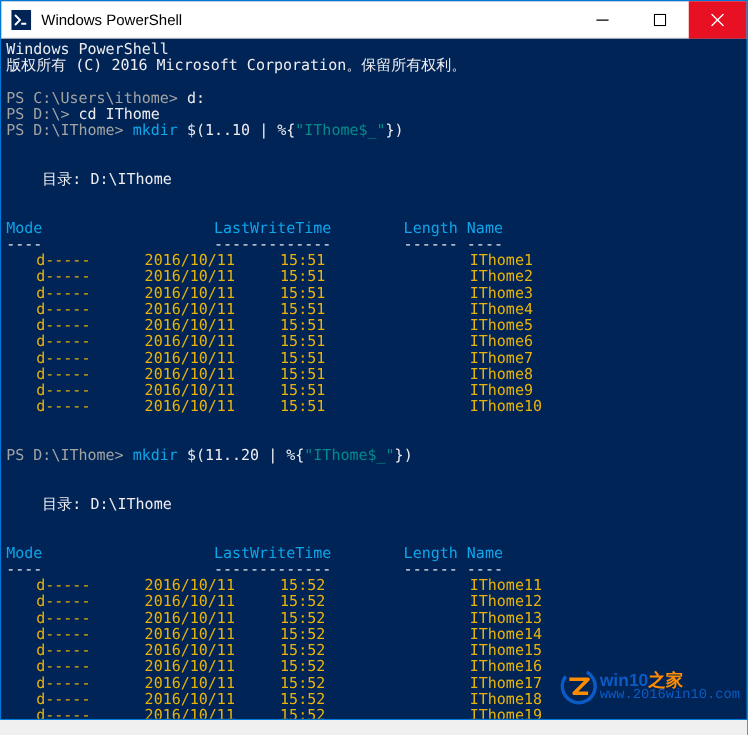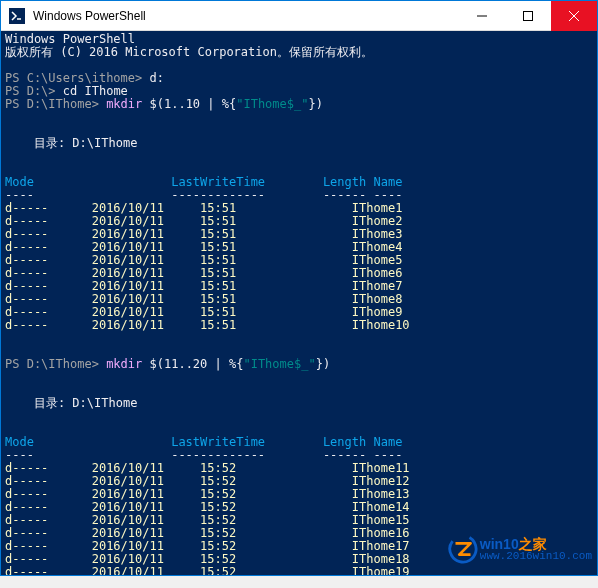--- a/index.html
+++ b/index.html
@@ -61,24 +61,24 @@
   font-family: "NSimSun", "SimSun", "Consolas", monospace;
   font-size: 12px;
   line-height: 13px;
   padding: 2px 4px;
   overflow: hidden;
   white-space: pre;
 }
 .line { white-space: pre; }
 .prompt-path { color: #a3a3a3; }
 .cmd { color: #eeedf0; }
-.cmd-yellow { color: #f0abfc; }
+.cmd-yellow { color: #0ea5e9; }
 .cmd-string { color: #008b8b; }
 .header-row { color: #0ea5e9; }
-.dir-row { color: #fef9c3; }
+.dir-row { color: #eab308; margin-left: 24px; }
 .watermark {
   position: absolute;
   right: 6px;
   bottom: 24px;
   display: flex;
   align-items: center;
   gap: 2px;
   pointer-events: none;
 }
 .watermark .wm-icon {

